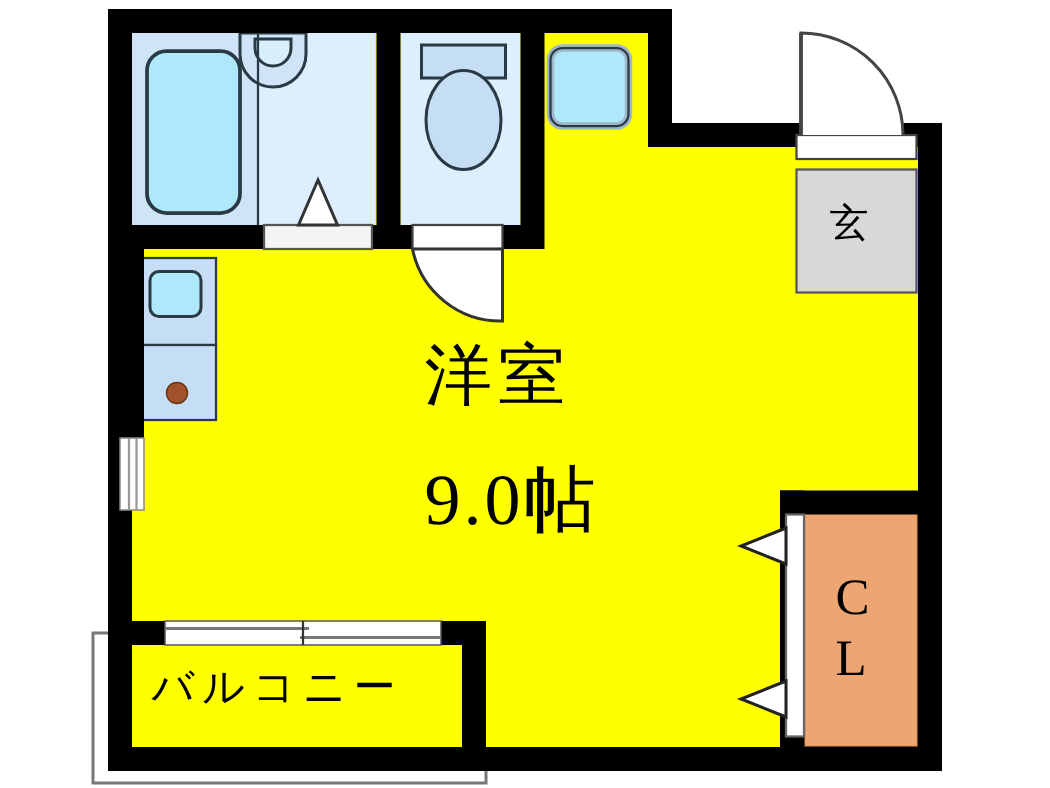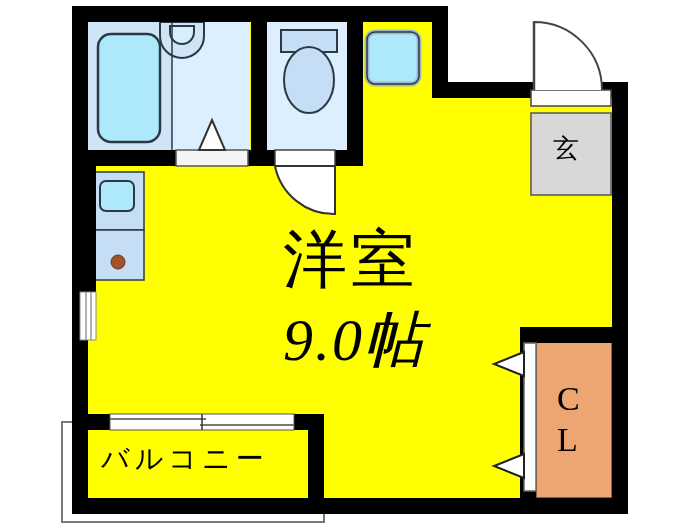--- a/index.html
+++ b/index.html
@@ -23,33 +23,32 @@
   }
   .lbl {
     position: absolute;
     font-family: "Liberation Serif", "DejaVu Serif", serif;
     color: #000000;
     white-space: nowrap;
     line-height: 1;
     user-select: none;
   }
   #room-name {
-    font-size: 64px;
+    font-size: 45px;
     letter-spacing: 4px;
     left: 283px;
     top: 228px;
     font-weight: 400;
   }
   #room-area {
-    font-size: 60px;
+    font-size: 48px;
     letter-spacing: 2px;
     left: 283px;
     top: 310px;
     font-weight: 400;
-    font-style: italic;
   }
   #genkan-label {
     font-size: 26px;
     left: 553px;
     top: 136px;
   }
   #balcony-label {
     font-size: 28px;
     letter-spacing: 5px;
     left: 101px;

